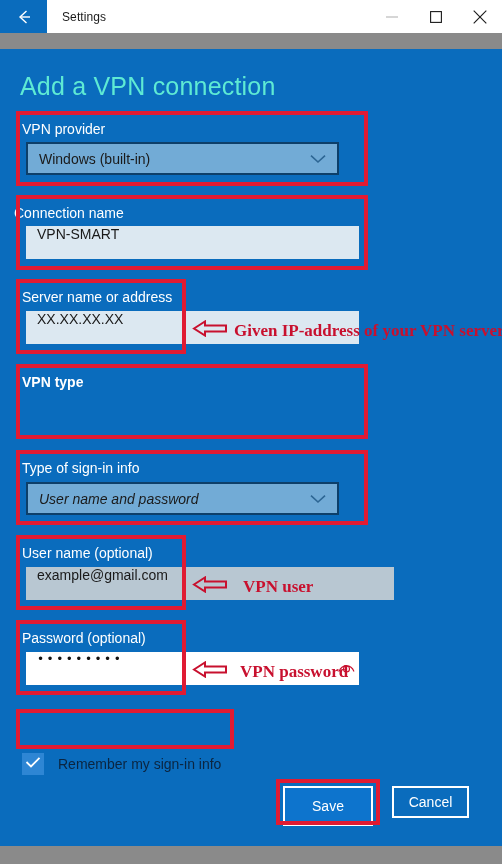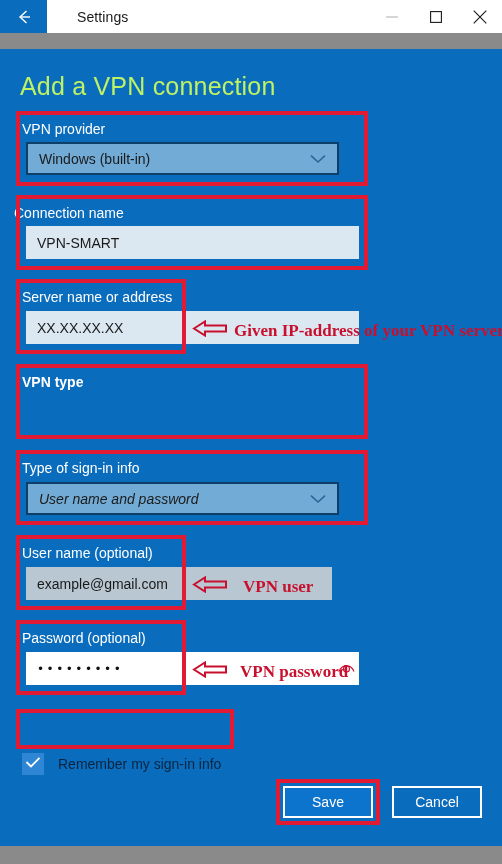--- a/index.html
+++ b/index.html
@@ -39,22 +39,22 @@
     background: #0a6cbd;
     display: flex;
     align-items: center;
     justify-content: center;
   }
   .back-btn svg { display: block; }
   .win-title {
     flex: 1;
     display: flex;
     align-items: center;
-    padding-left: 30px;
-    font-size: 14px;
+    padding-left: 15px;
+    font-size: 12px;
     color: #1a1a1a;
     letter-spacing: 0.1px;
   }
   .win-controls {
     display: flex;
     align-items: stretch;
   }
   .win-btn {
     width: 44px;
     height: 33px;
@@ -94,21 +94,21 @@
     width: 502px;
     height: 797px;
     background: #0a6cbd;
   }
 
   .page-title {
     position: absolute;
     left: 20px;
     top: 23px;
     font-size: 25px;
-    color: #bef264;
+    color: #5eead4;
     font-weight: 400;
     letter-spacing: 0.2px;
     white-space: nowrap;
   }
 
   
   .field-label {
     position: absolute;
     font-size: 14px;
     color: #ffffff;
@@ -133,21 +133,20 @@
     transform: translateY(-50%);
     display: block;
   }
 
   .textinput {
     position: absolute;
     background: #dce8f1;
     border: none;
     box-sizing: border-box;
     display: flex;
-    align-items: center;
     padding-left: 11px;
     font-size: 14px;
     color: #1a1a1a;
   }
   .textinput.gray {
     background: #b8c7d2;
   }
   .textinput.white {
     background: #ffffff;
   }
@@ -307,21 +306,21 @@
       <span>User name and password</span>
       <span class="chev">
         <svg width="16" height="10" viewBox="0 0 16 10">
           <path d="M1 1.6 L8 8 L15 1.6" fill="none" stroke="#2d6694" stroke-width="1.6"></path>
         </svg>
       </span>
     </div>
     <div class="redbox" style="left:16px; top:401px; width:352px; height:75px;"></div>
 
     <div class="field-label" style="left:22px; top:496px;">User name (optional)</div>
-    <div class="textinput gray" style="left:26px; top:518px; width:306px; height:33px;" placeholder="">
+    <div class="textinput gray" style="left:26px; top:518px; width:368px; height:33px;" placeholder="">
       <span>example@gmail.com</span>
     </div>
     <div class="redbox" style="left:16px; top:486px; width:170px; height:75px;"></div>
     <span class="anno-arrow" style="left:192px; top:527px;">
       <svg width="36" height="17" viewBox="0 0 36 17">
         <path d="M2 8.5 L13 1.5 L13 5.5 L34 5.5 L34 11.5 L13 11.5 L13 15.5 Z" fill="none" stroke="#c8102e" stroke-width="2"></path>
       </svg>
     </span>
     <div class="anno" style="left:243px; top:528px;">VPN user</div>
 
@@ -348,25 +347,25 @@
         <span>
           <svg width="16" height="13" viewBox="0 0 16 13">
             <path d="M1.5 6 L6 10.5 L14.5 1.8" fill="none" stroke="#ffffff" stroke-width="1.8"></path>
           </svg>
         </span>
       </div>
       <div class="checkbox-label">Remember my sign-in info</div>
     </div>
     <div class="redbox" style="left:16px; top:660px; width:218px; height:40px;"></div>
 
-    <div class="btn btn-save" style="left:283px; top:737px; width:90px; height:32px;">
+    <div class="btn btn-save" style="left:283px; top:737px; width:90px; height:40px;">
       <span>Save</span>
     </div>
     <div class="redbox" style="left:276px; top:730px; width:104px; height:46px;"></div>
 
-    <div class="btn btn-cancel" style="left:392px; top:737px; width:90px; height:32px;">
+    <div class="btn btn-cancel" style="left:392px; top:737px; width:77px; height:32px;">
       <span>Cancel</span>
     </div>
 
   </div>
 
   <div class="gray-strip-bottom"></div>
 </div>
 
 </body></html>

